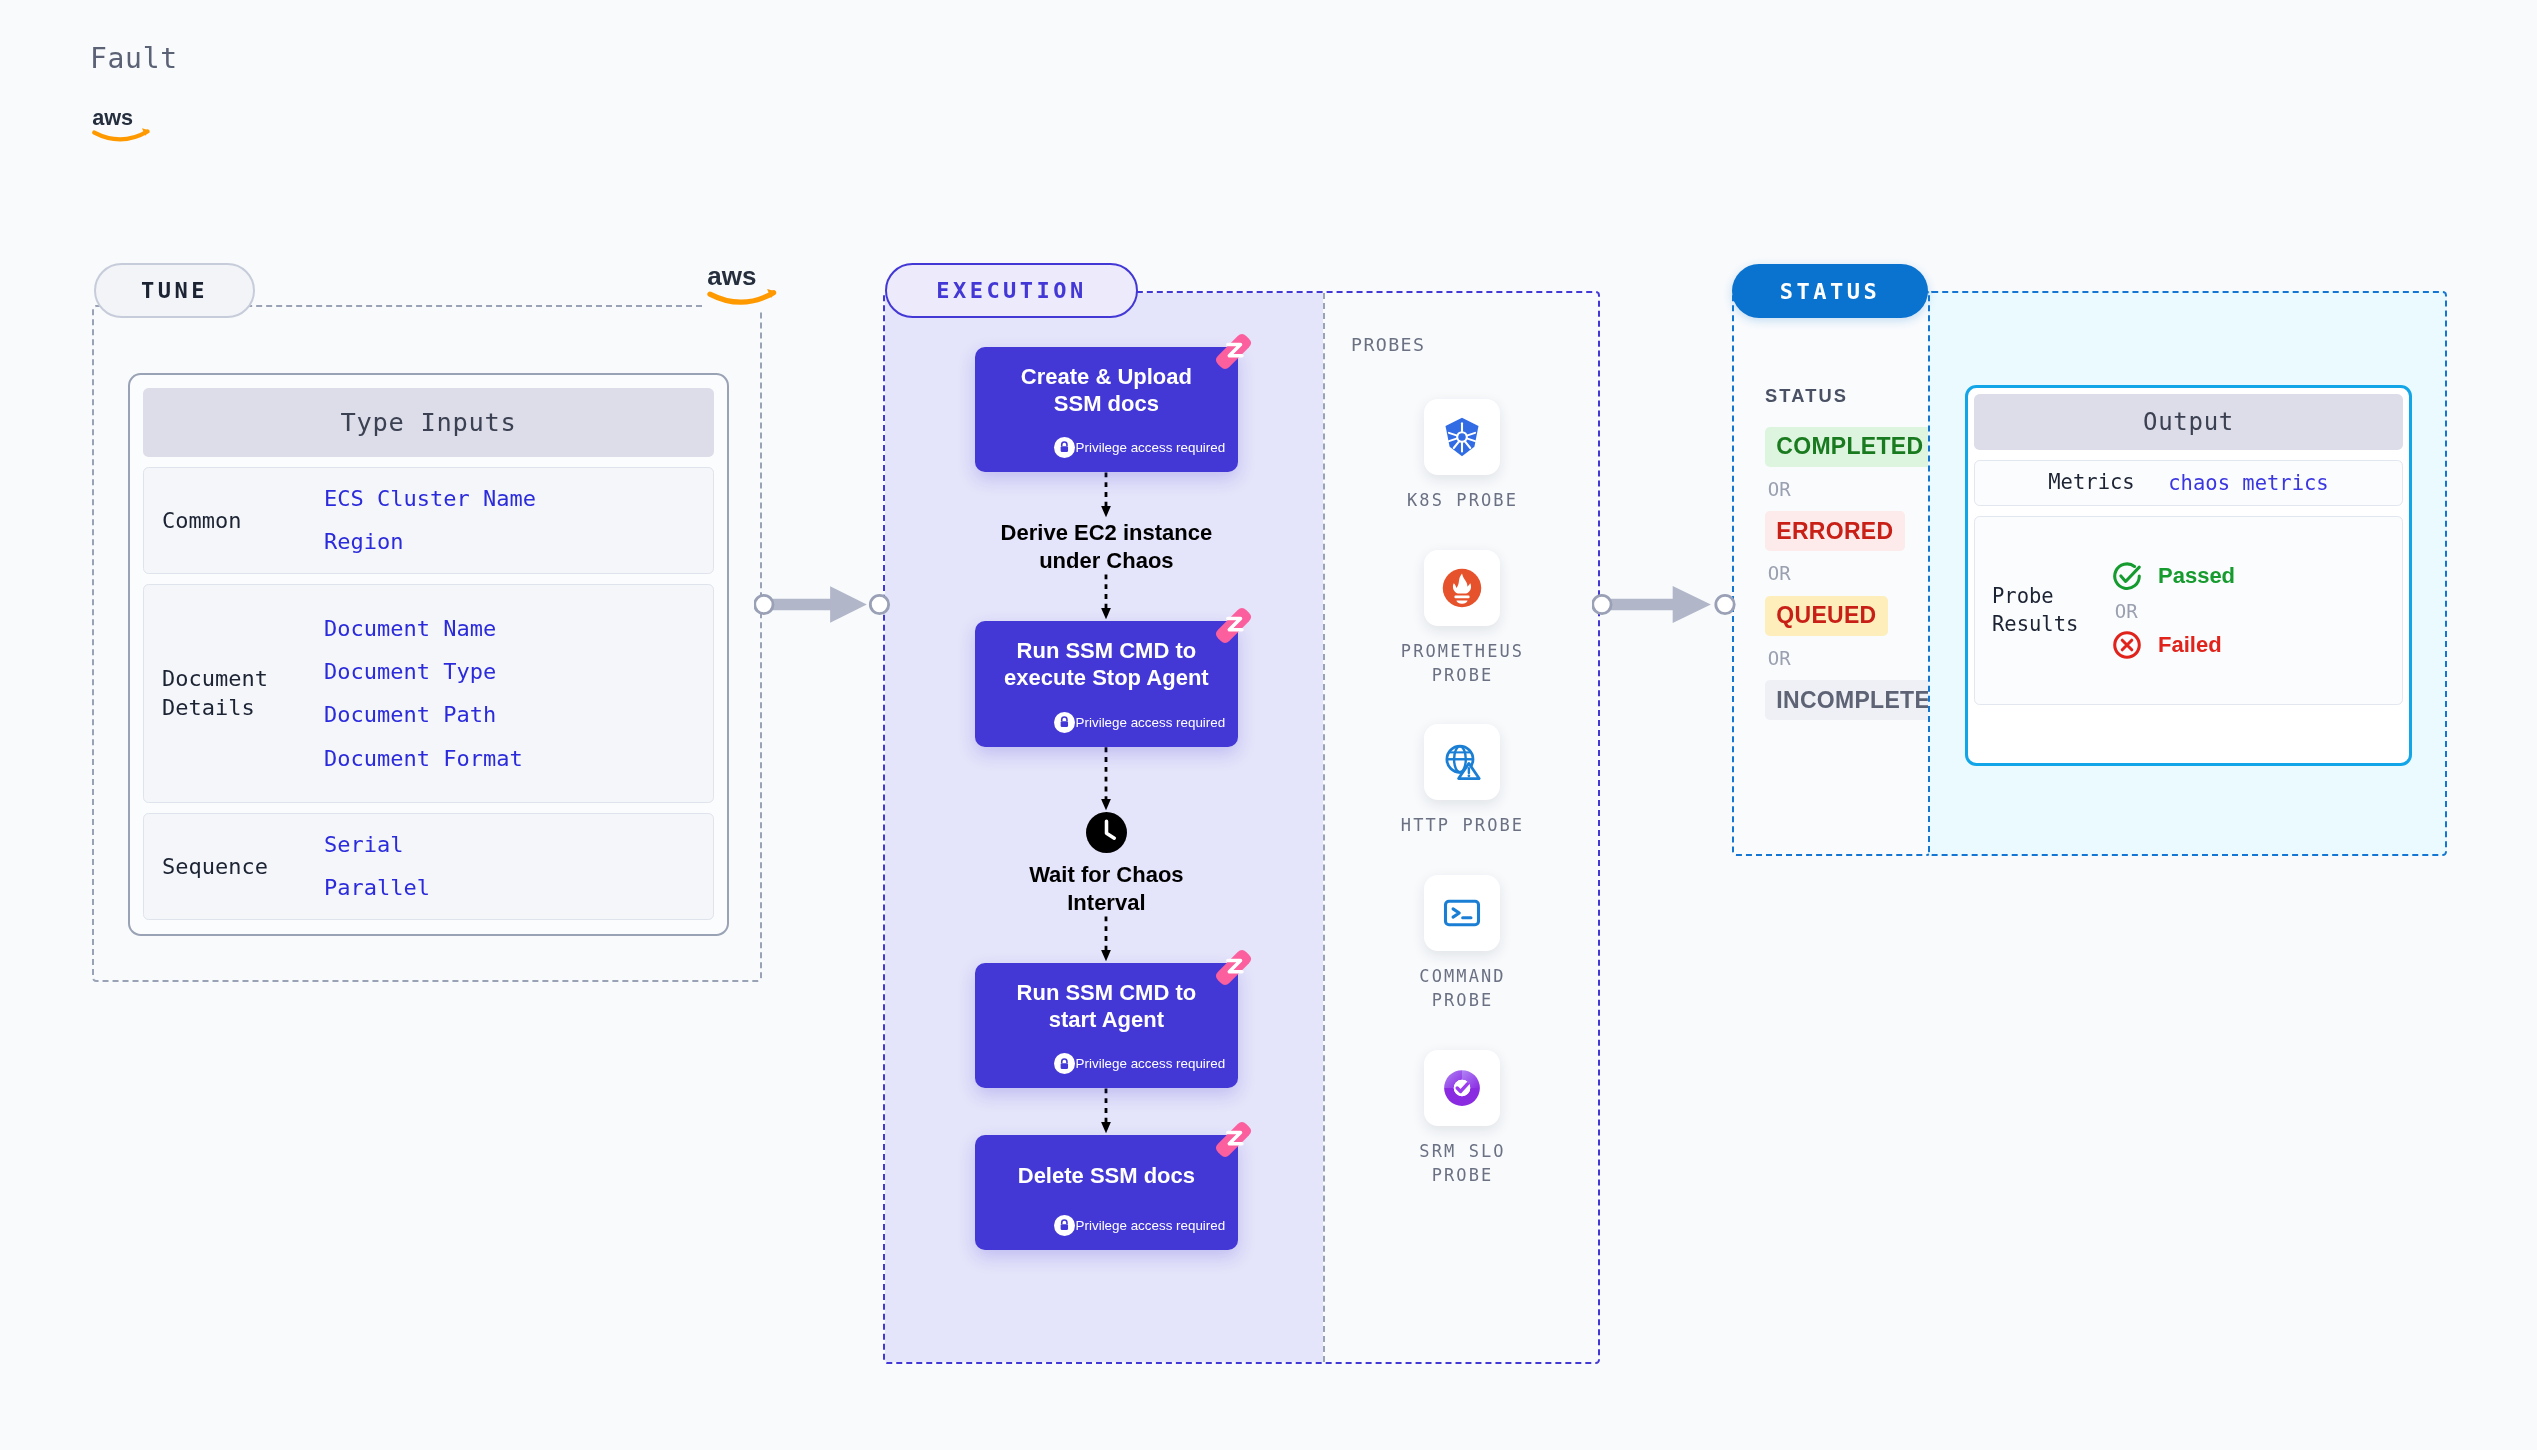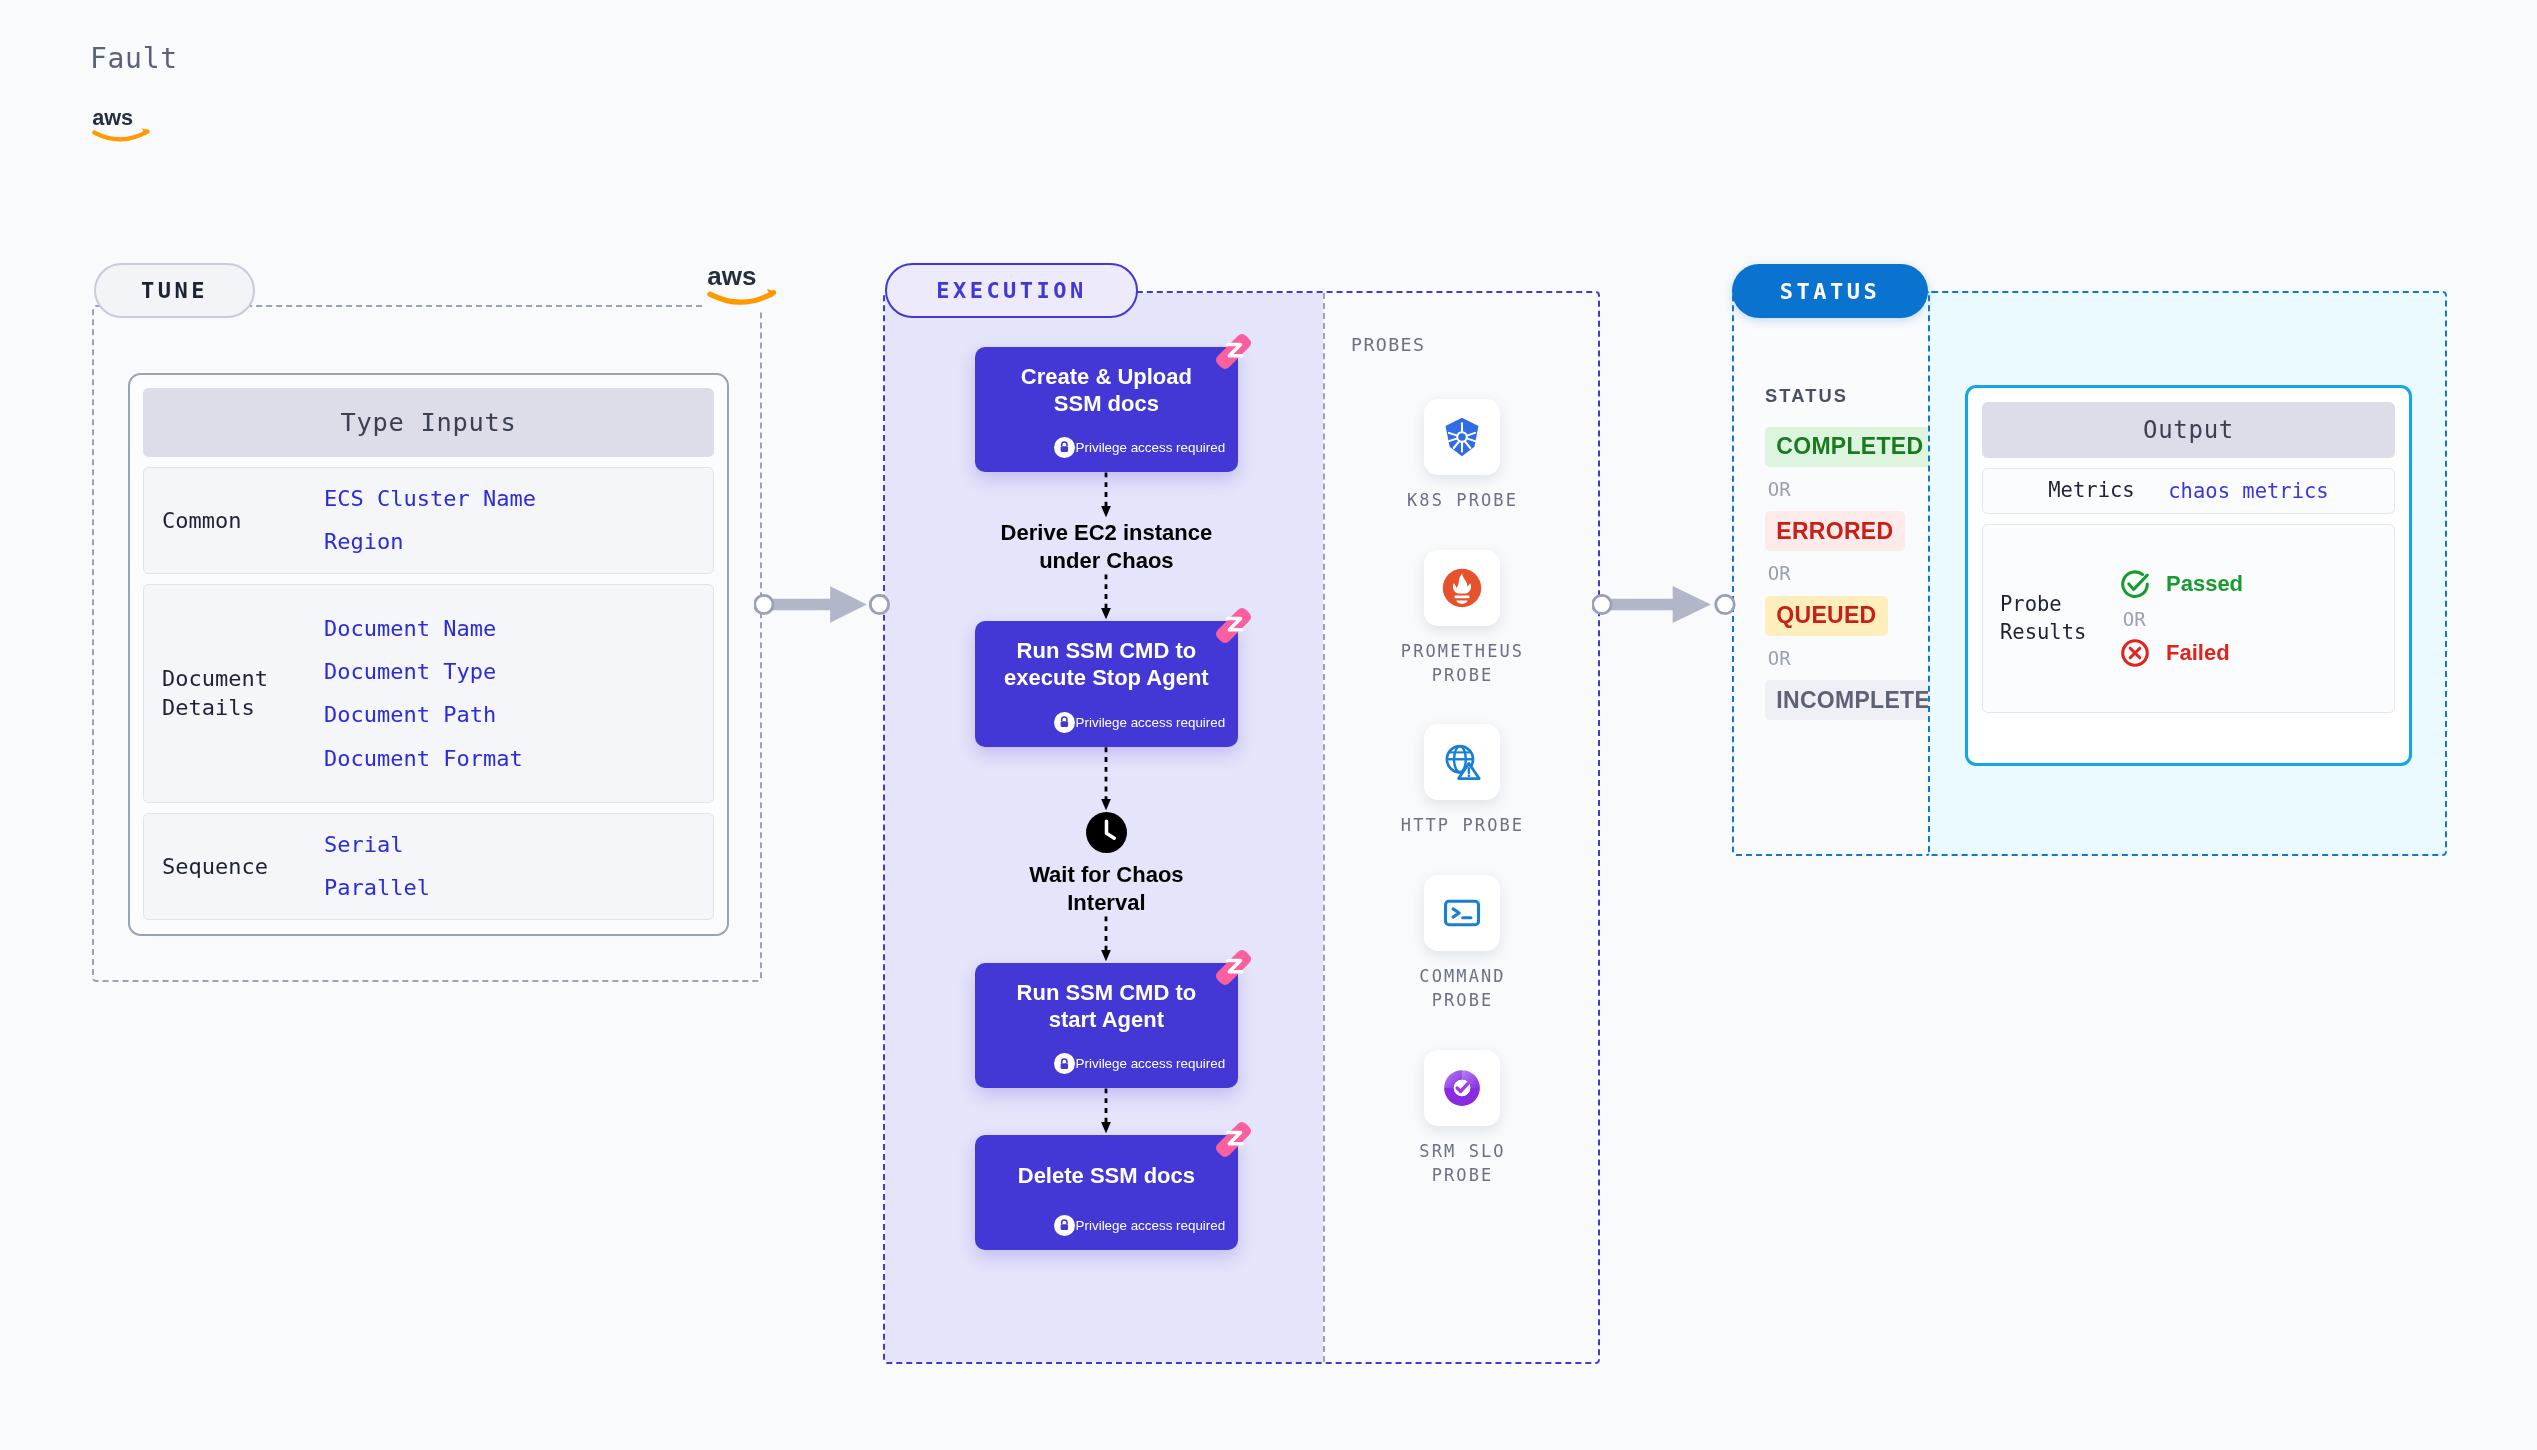--- a/index.html
+++ b/index.html
@@ -305,21 +305,21 @@
     border-radius: 4.2px;
     background: #ebfafe;
   }
   #output-card {
     position: absolute;
     left: 35px; top: 92px;
     width: 447px; height: 381px;
     background: #ffffff;
     border: 3.5px solid #12a5e8;
     border-radius: 11.3px;
-    padding: 14px;
+    padding: 6px;
   }
   #output-card .card-header { height: 56px; font-size: 24px; }
   .out-group {
     margin-top: 10px;
     border: 1.4px solid #e2e6ee;
     border-radius: 5.6px;
     background: #fbfcfe;
     display: flex;
     align-items: center;
     padding: 14px 17px;

